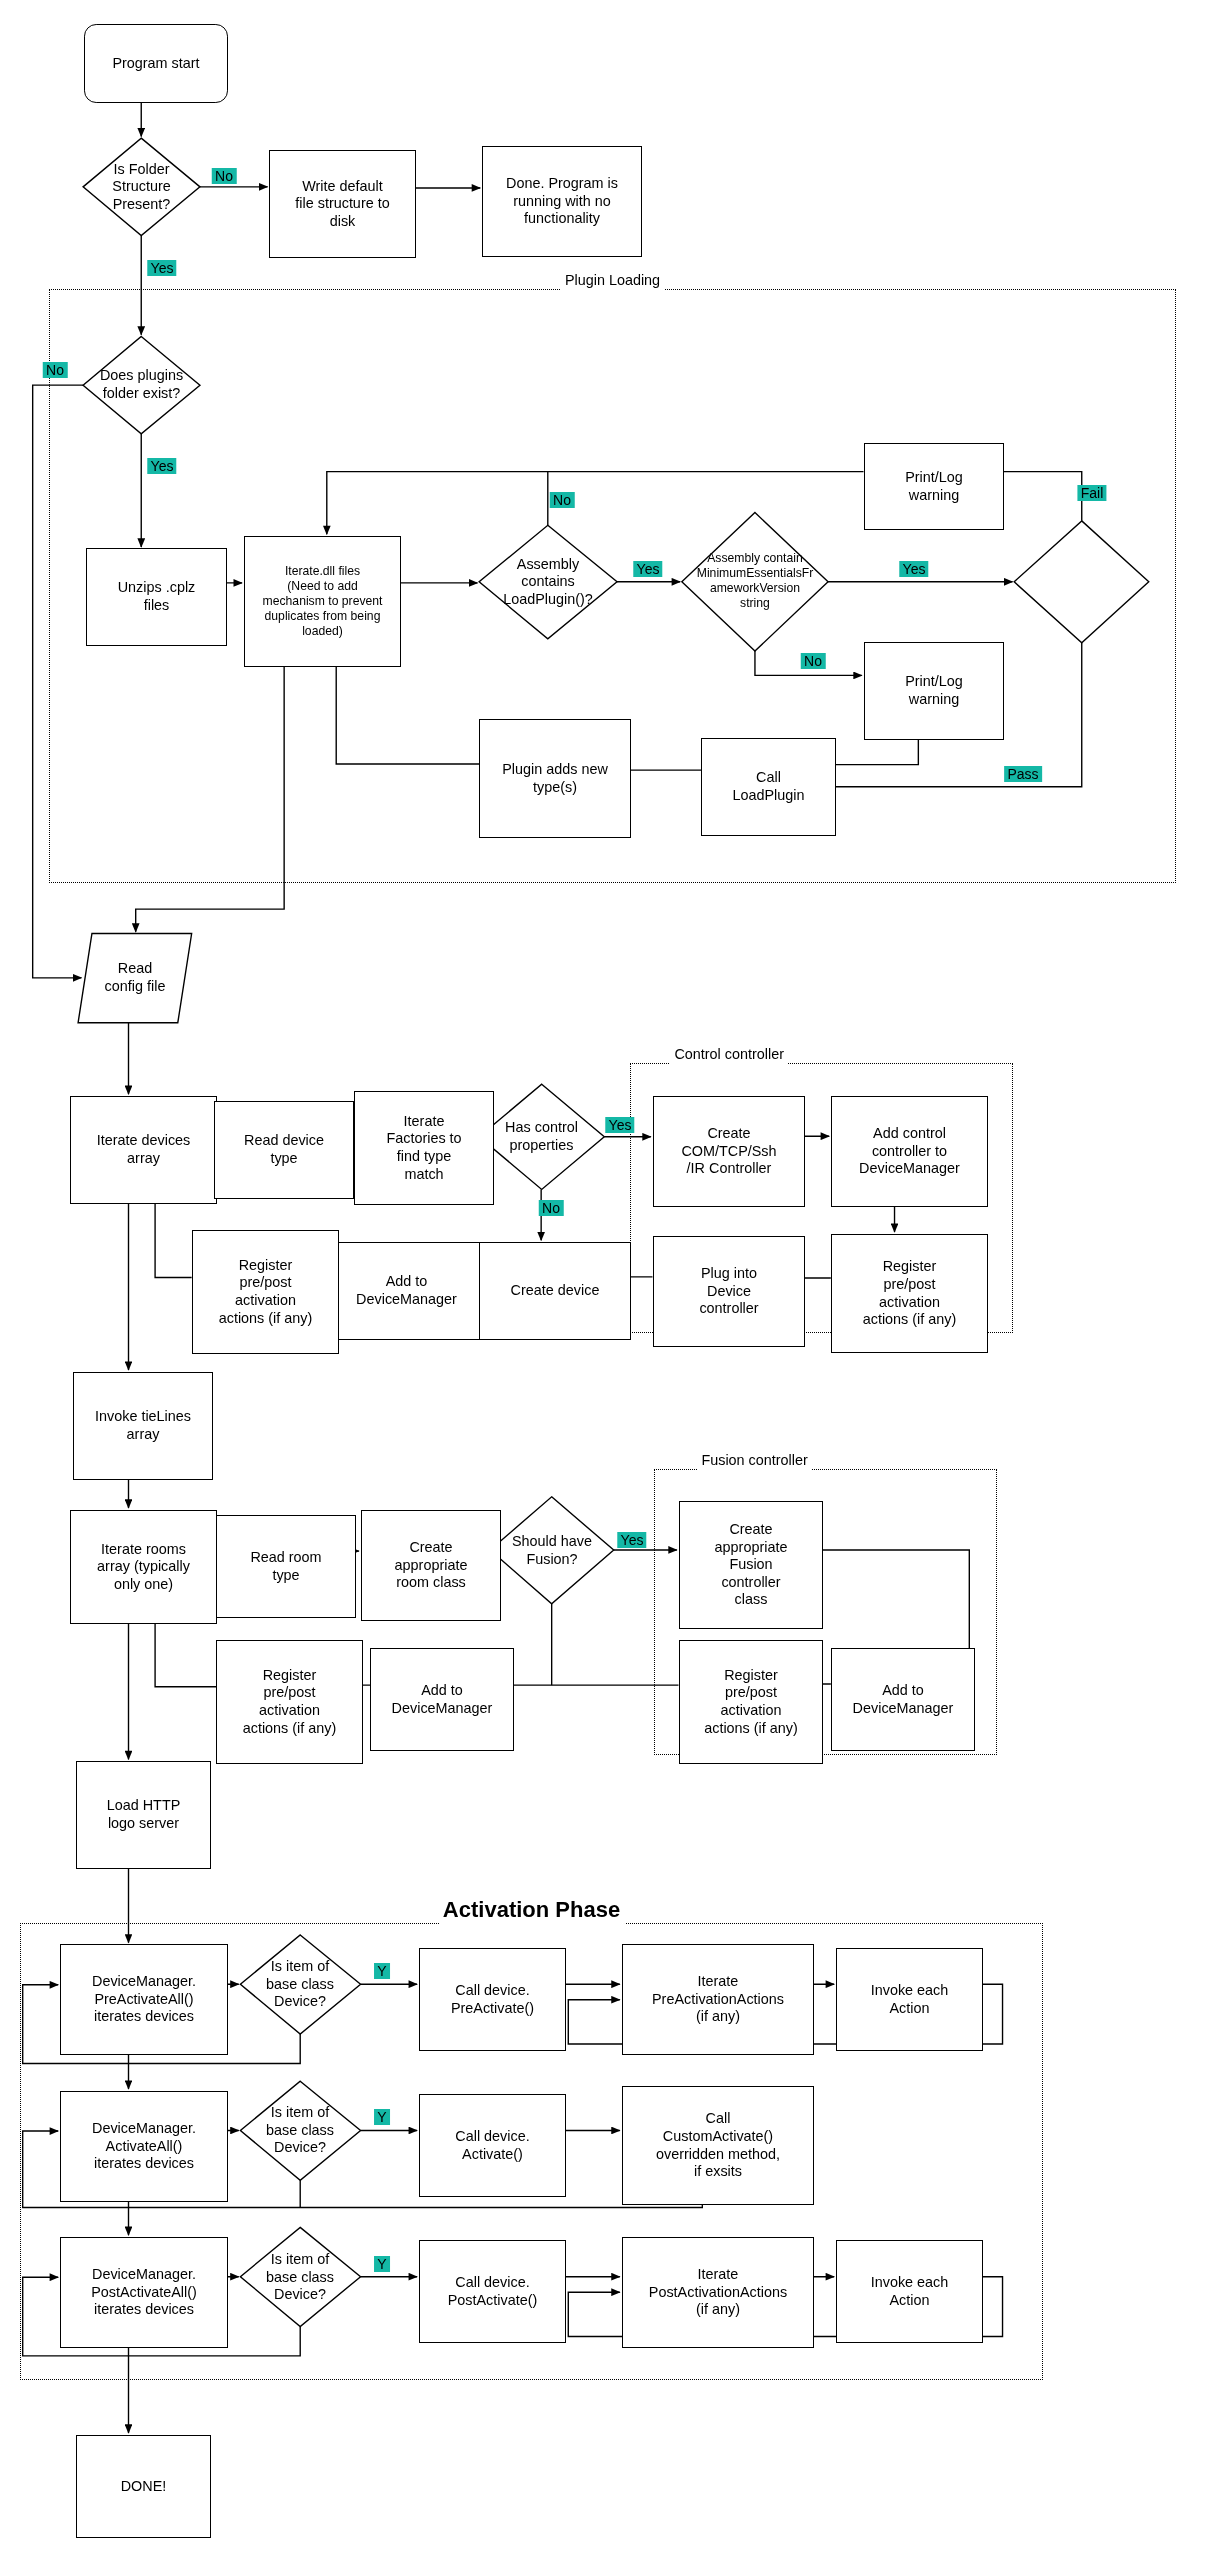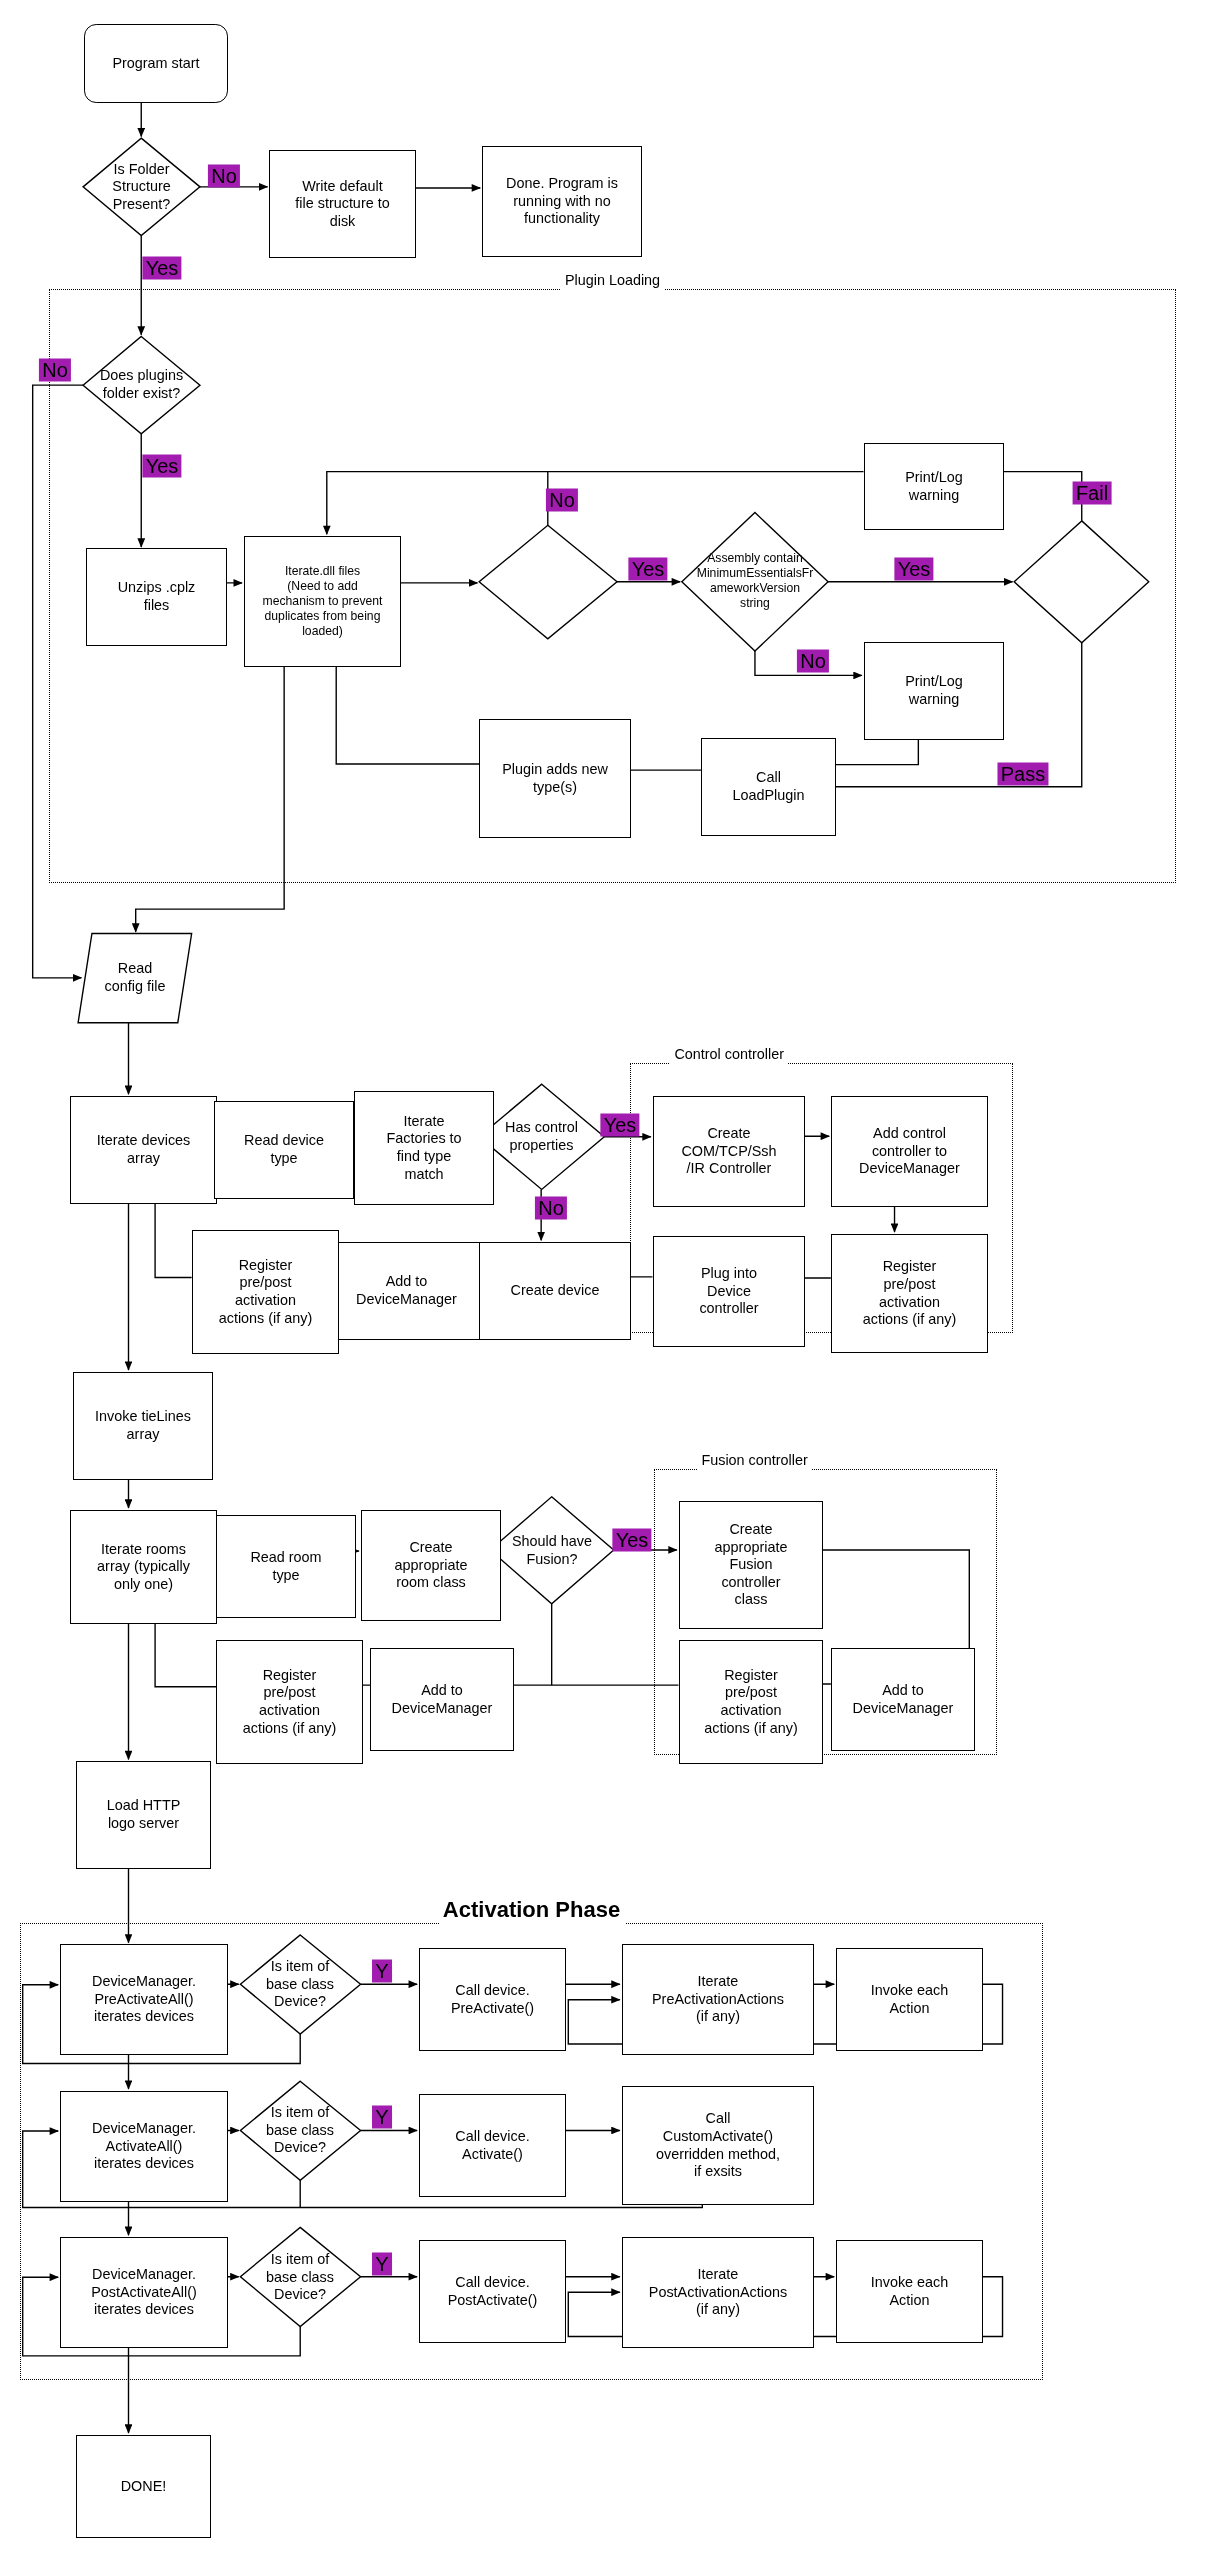--- a/index.html
+++ b/index.html
@@ -11,22 +11,22 @@
   .center-label{left:50%;transform:translateX(-50%)}
   .big-title{font-weight:700;font-size:22px;top:-26.6px;height:26.6px;line-height:26.6px}
   #edges{position:absolute;left:0;top:0;z-index:1}
   .node{position:absolute;display:flex;align-items:center;justify-content:center;text-align:center;
         font-size:14.4px;line-height:1.22;white-space:pre-line;background:#fff;border:1.4px solid #000;
         z-index:2;padding:14px}
   .rounded{border-radius:12.2px}
   .shape-label{position:absolute;display:flex;align-items:center;justify-content:center;text-align:center;
                font-size:14.4px;line-height:1.22;white-space:pre-line;z-index:2;pointer-events:none}
   .small{font-size:12.2px}
-  .edge-label{position:absolute;transform:translate(-50%,-50%);background:#a21caf;padding:0 3.3px;
-              font-size:20px;z-index:3;white-space:nowrap}
+  .edge-label{position:absolute;transform:translate(-50%,-50%);background:#14b8a6;padding:0 3.3px;
+              font-size:14px;z-index:3;white-space:nowrap}
 </style>
 </head>
 <body>
 
 <div id="canvas">
 
   <div class="container" style="left:49px;top:289px;width:1125px;height:592px">
     <span class="container-label center-label">Plugin Loading</span>
   </div>
   <div class="container" style="left:630px;top:1063px;width:381px;height:268px">
@@ -236,20 +236,23 @@
 (if any)</div>
   <div class="node" style="left:836px;top:2240px;width:117px;height:73px">Invoke each
 Action</div>
   <div class="node" style="left:76px;top:2435px;width:105px;height:73px">DONE!</div>
 
   <div class="shape-label" style="left:83px;top:138px;width:117px;height:98px">Is Folder
 Structure
 Present?</div>
   <div class="shape-label" style="left:83px;top:336px;width:117px;height:98px">Does plugins
 folder exist?</div>
+  <div class="shape-label" style="left:479px;top:525px;width:138px;height:114px">Assembly
+contains
+LoadPlugin()?</div>
   <div class="shape-label small" style="left:682px;top:512px;width:146px;height:138px">Assembly contain
 MinimumEssentialsFr
 ameworkVersion
 string</div>
   <div class="shape-label" style="left:78px;top:933px;width:114px;height:89px">Read
 config file</div>
   <div class="shape-label" style="left:490px;top:1497px;width:124px;height:107px">Should have
 Fusion?</div>
   <div class="shape-label" style="left:479px;top:1084px;width:125px;height:105px">Has control
 properties</div>

